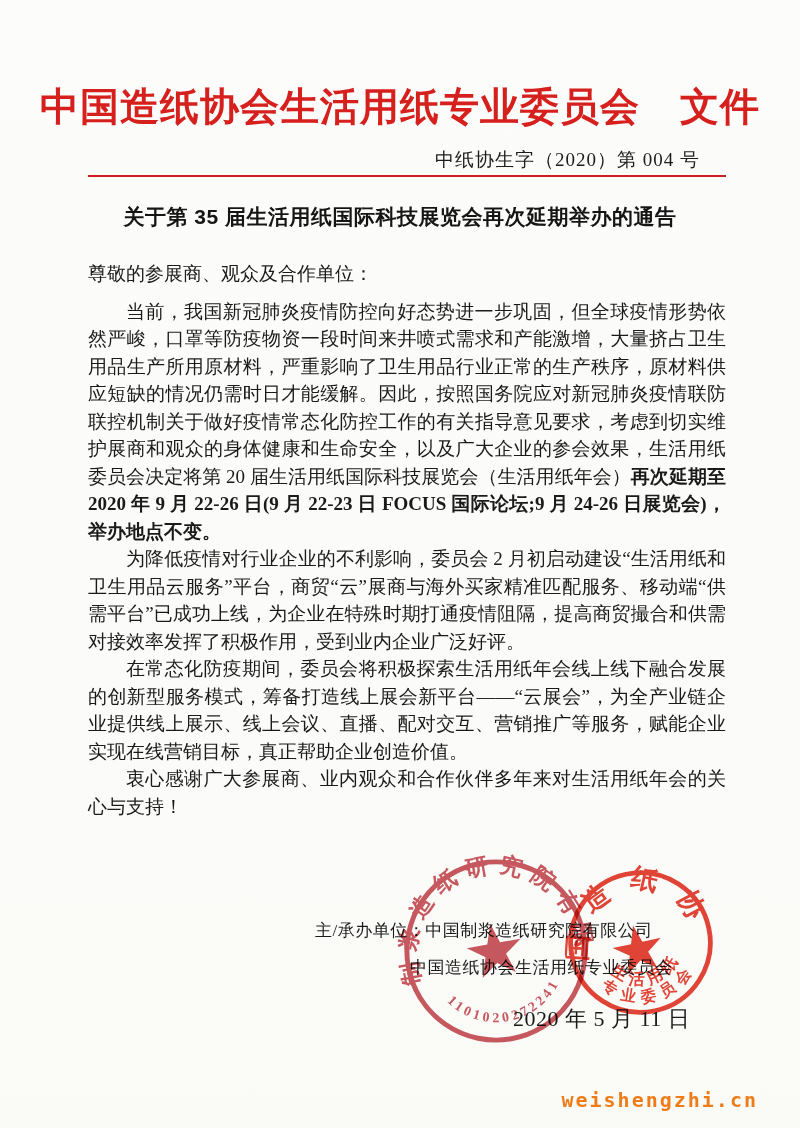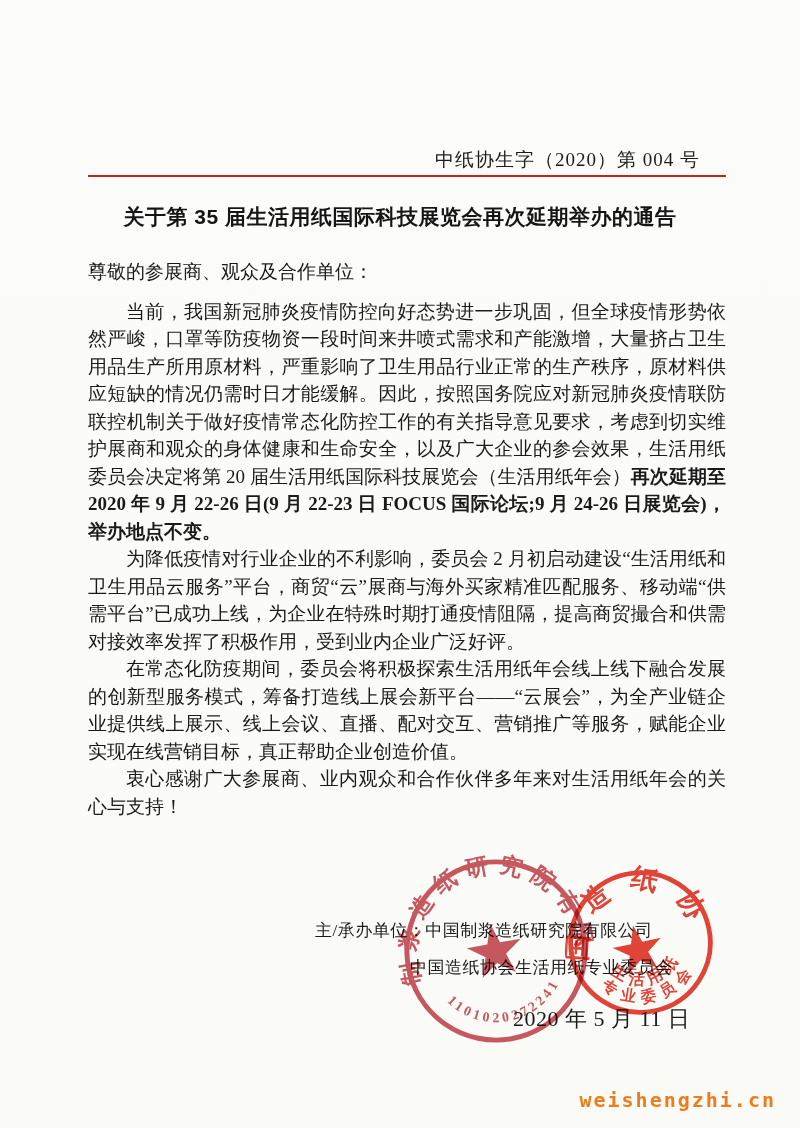--- a/index.html
+++ b/index.html
@@ -34,21 +34,21 @@
     position:absolute;top:203px;left:0;width:100%;margin:0;
     text-align:center;
     font-size:21px;font-weight:bold;letter-spacing:0.5px;
     font-family:"Liberation Sans","DejaVu Sans",sans-serif;
     color:#151515;
   }
   .body-block{
     position:absolute;top:260px;left:88px;width:638px;
     font-size:19px;line-height:27.5px;color:#1a1a1a;
   }
-  .salutation{margin:0 0 10px 0;font-family:Liberation Mono, monospace;}
+  .salutation{margin:0 0 10px 0;}
   .body-par{
     margin:0;text-indent:2em;
     text-align:justify;text-justify:inter-character;
   }
   .body-par .seg-bold{font-weight:bold;}
   
   .signature{
     position:absolute;left:315px;top:919px;
     font-size:17px;color:#1a1a1a;letter-spacing:0.5px;
   }
@@ -64,31 +64,32 @@
   .stamp-right{left:564px;top:866px;width:153px;height:153px;opacity:0.92;transform:rotate(-12deg);}
   .stamp svg{width:100%;height:100%;}
   .stamp text{font-family:"Liberation Serif","DejaVu Serif",serif;font-weight:bold;}
   .ring-text-left{font-size:23px;letter-spacing:9px;}
   .serial-text{font-size:14px;letter-spacing:3.5px;font-family:"DejaVu Sans Mono",monospace;font-weight:normal;}
   .ring-text-right{font-size:28px;letter-spacing:20px;}
   .inner-text-1{font-size:17px;letter-spacing:5px;}
   .inner-text-2{font-size:16px;letter-spacing:7px;}
   
   .watermark{
-    position:absolute;top:1088px;right:24px;
+    position:absolute;top:1088px;right:42px;
     font-size:20px;font-weight:bold;letter-spacing:2px;
     color:#ee7d19;
     font-family:"DejaVu Sans Mono","Liberation Mono",monospace;
   }
 </style>
 </head>
 <body>
 
 <div class="paper">
 
+  <div class="org-title">中国造纸协会生活用纸专业委员会　文件</div>
 
   <div class="doc-number">中纸协生字（2020）第 004 号</div>
 
   <div class="red-rule"></div>
 
   <h1 class="doc-title">关于第 35 届生活用纸国际科技展览会再次延期举办的通告</h1>
 
   <div class="body-block">
     <p class="salutation">尊敬的参展商、观众及合作单位：</p>
     <div id="paragraphs">

